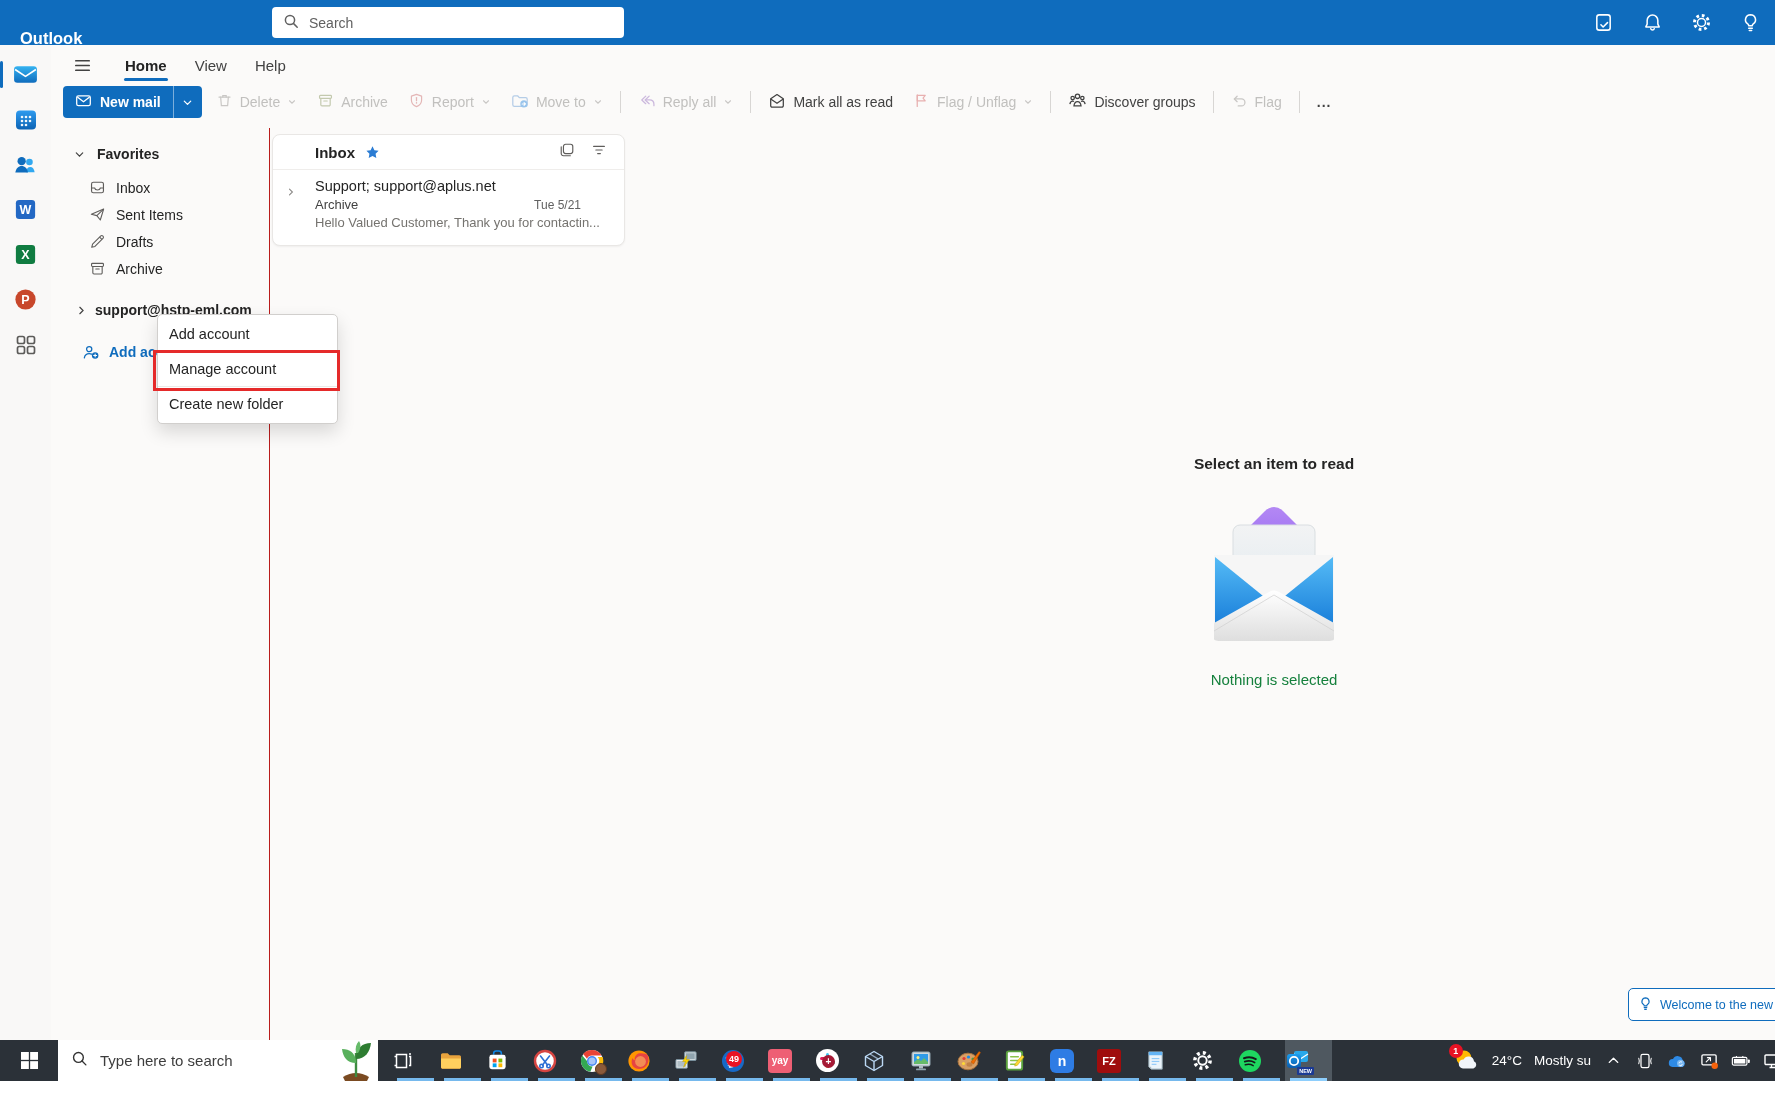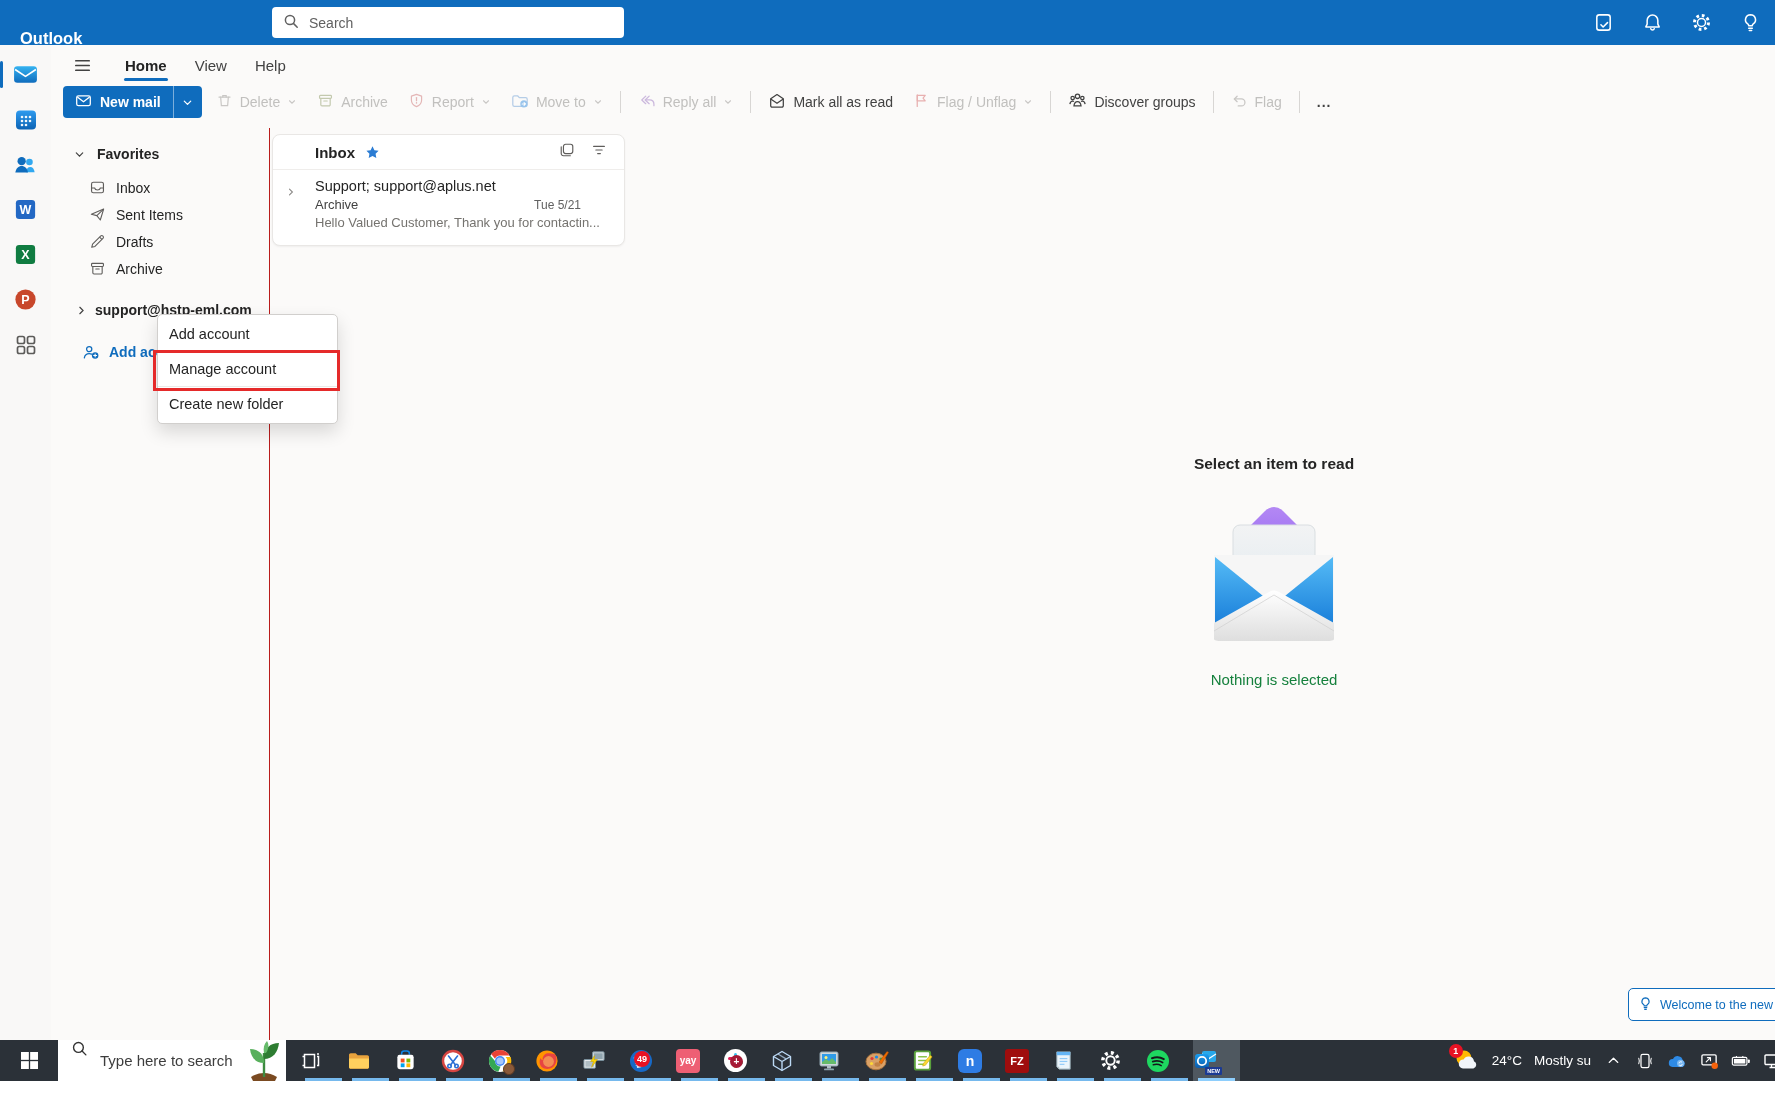--- a/index.html
+++ b/index.html
@@ -82,21 +82,21 @@
 
   
   .toast{position:absolute;left:1628px;top:988px;height:33px;width:172px;background:#fff;border:1.5px solid #0f6cbd;
          border-radius:5px;display:flex;align-items:center;gap:7px;padding:0 9px;z-index:20}
   .toast span{font-size:12.5px;color:#0f6cbd;white-space:nowrap}
 
   
   .taskbar{position:absolute;left:0;top:1040px;width:1775px;height:41px;background:#2b3138;
            display:flex;align-items:center;color:#fff}
   .tk-start{width:58px;height:41px;display:flex;align-items:center;justify-content:center}
-  .tk-search{width:228px;height:41px;background:#fff;display:flex;gap:10px;
+  .tk-search{width:320px;height:41px;background:#fff;display:flex;align-items:center;gap:10px;
              padding:0 13px;position:relative}
   .tk-search input{border:0;outline:0;width:170px;font-size:15px;font-family:inherit;color:#2b2b2b;background:transparent}
   .tk-search input::placeholder{color:#3d3d3d;opacity:1}
   .sprout{position:absolute;right:3px;bottom:0;width:38px;height:48px;pointer-events:none}
   .tk-apps{display:flex;align-items:center;height:41px;margin-left:14px}
   .tk-app{width:47px;height:41px;position:relative;display:flex;align-items:center;justify-content:flex-start}
   .tk-app::after{content:"";position:absolute;bottom:0;left:5px;right:5px;height:3px;background:#76b9ed}
   .tk-app.active{background:#4f5860}
   .tk-app.active::after{background:#8ecefc}
   .sq{border-radius:4px;display:flex;align-items:center;justify-content:center;font-weight:700;color:#fff}

